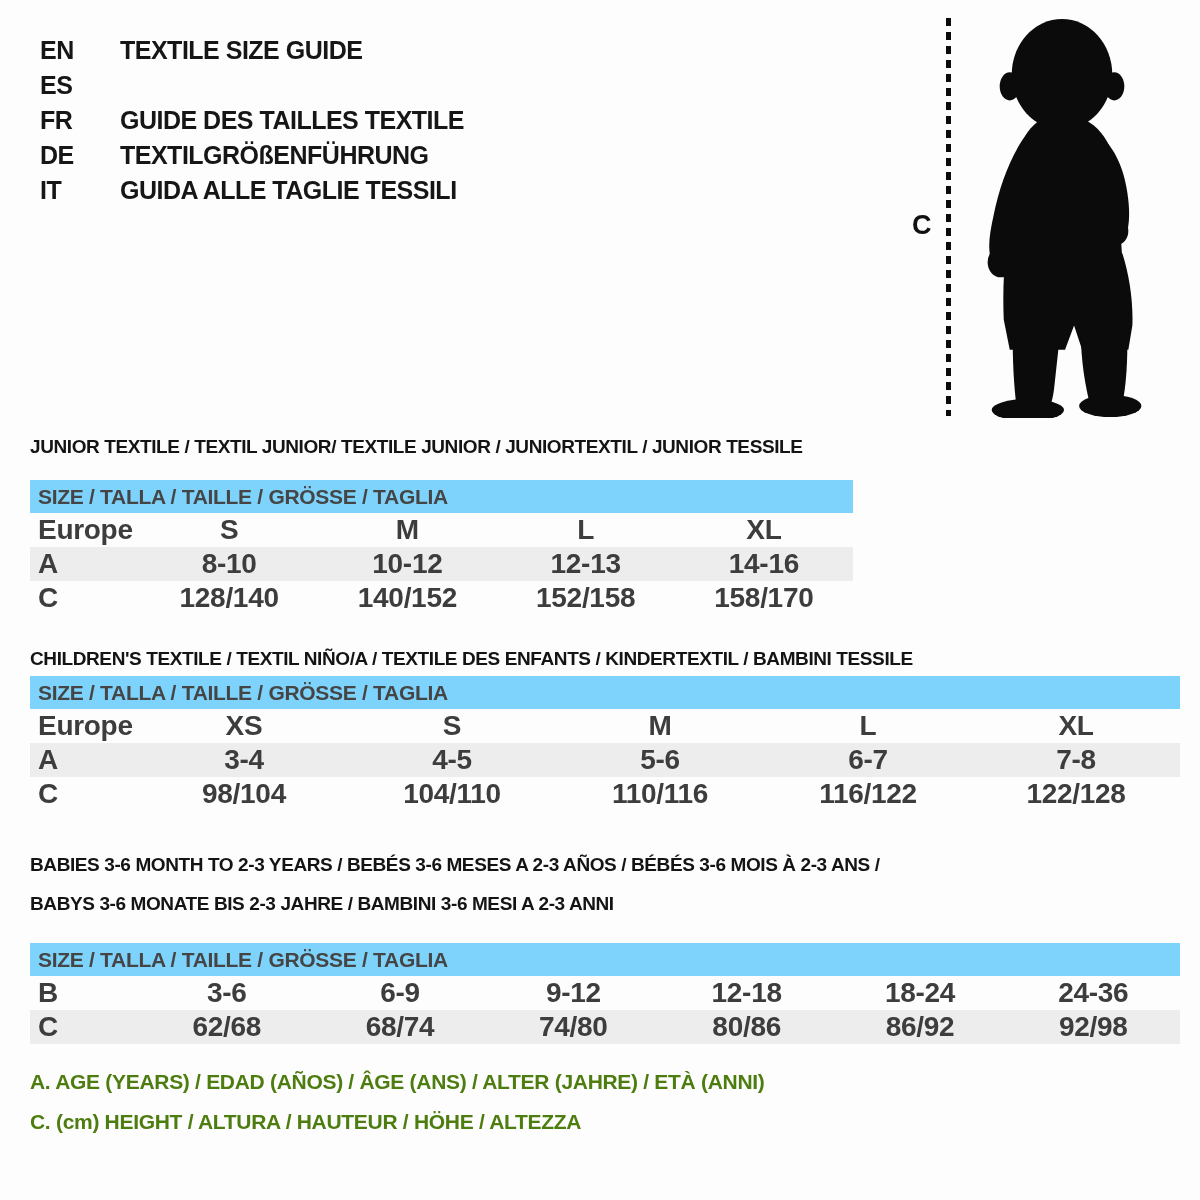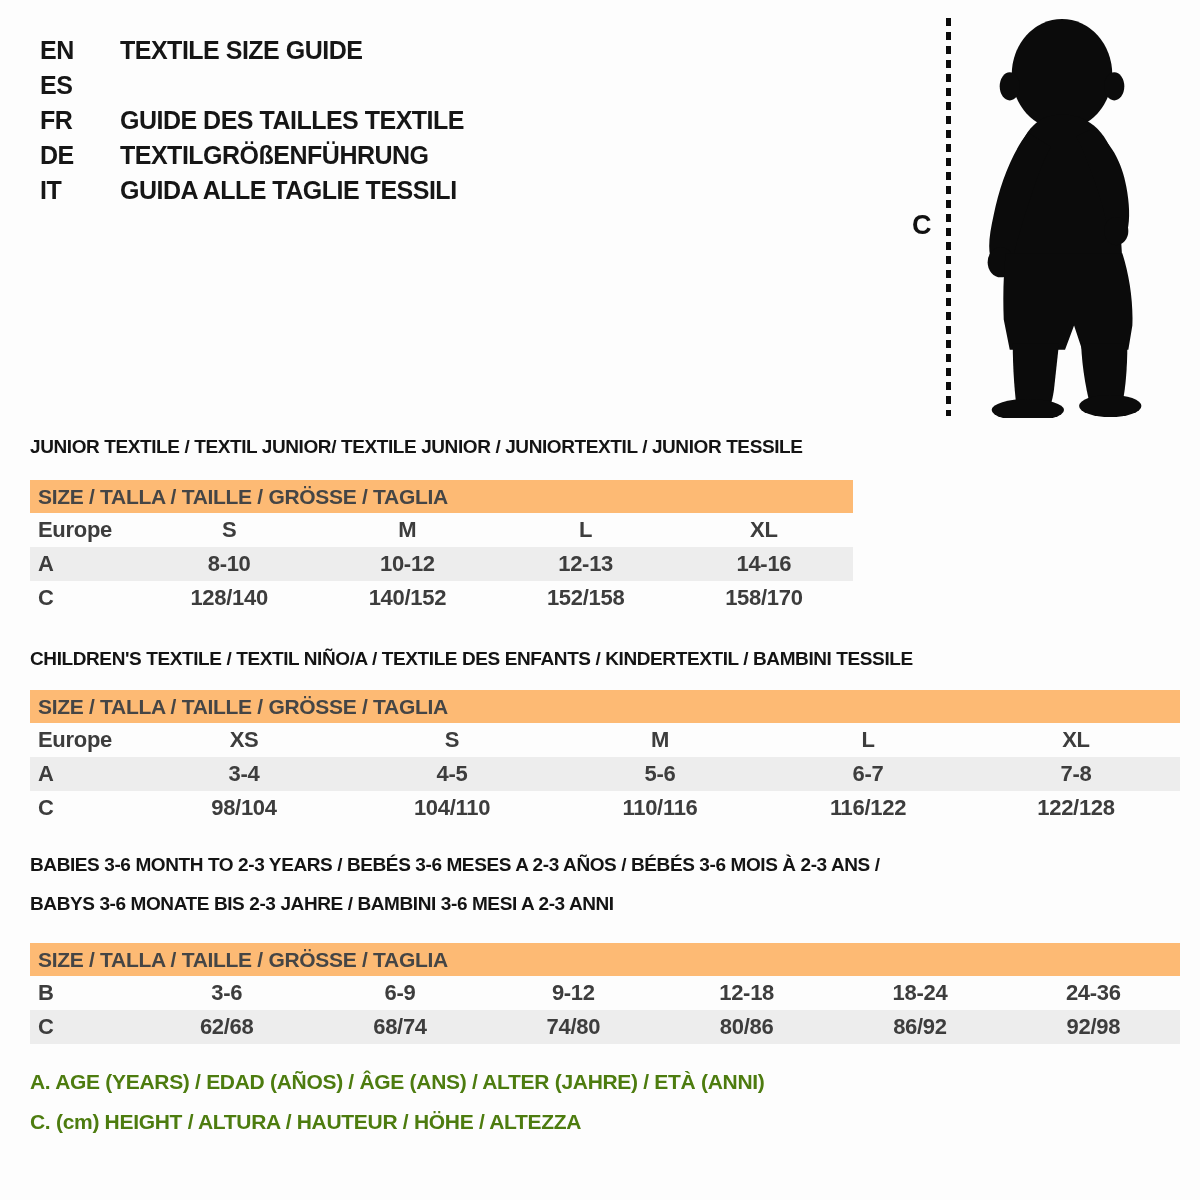--- a/index.html
+++ b/index.html
@@ -27,31 +27,31 @@
   
   .size-section{position:absolute;left:30px;}
   .sec-junior{top:430px;width:823px;}
   .sec-children{top:642px;width:1150px;}
   .sec-babies{top:845px;width:1150px;}
   .section-title{
     margin:0;font-size:19px;font-weight:bold;letter-spacing:-0.4px;
     color:#141414;line-height:34px;white-space:nowrap;
   }
   .sec-junior .section-title{margin-bottom:16px;}
-  .sec-children .section-title{margin-bottom:14px;}
+  .sec-children .section-title{margin-bottom:0;}
   .sec-babies .section-title{line-height:39px;margin-bottom:20px;}
   .size-bar{
-    height:33px;line-height:33px;background:#fdba74;
+    height:33px;line-height:33px;background:#7dd3fc;
     font-size:21px;font-weight:bold;letter-spacing:-0.3px;color:#454545;
     padding-left:8px;box-sizing:border-box;
   }
   .trow{display:flex;height:34px;align-items:center;}
   .trow.shaded{background:#ededed;}
   .tcell{
-    flex:1;text-align:center;font-size:22px;font-weight:bold;
+    flex:1;text-align:center;font-size:28px;font-weight:bold;
     letter-spacing:-0.3px;color:#3d3d3d;
   }
   .tcell.first{flex:0 0 110px;text-align:left;padding-left:8px;box-sizing:border-box;}
   
   .legend{position:absolute;left:30px;top:1062px;}
   .legend-line{
     line-height:40px;font-size:21px;font-weight:bold;
     letter-spacing:-0.3px;color:#4d7c0f;white-space:nowrap;
   }
 </style>

